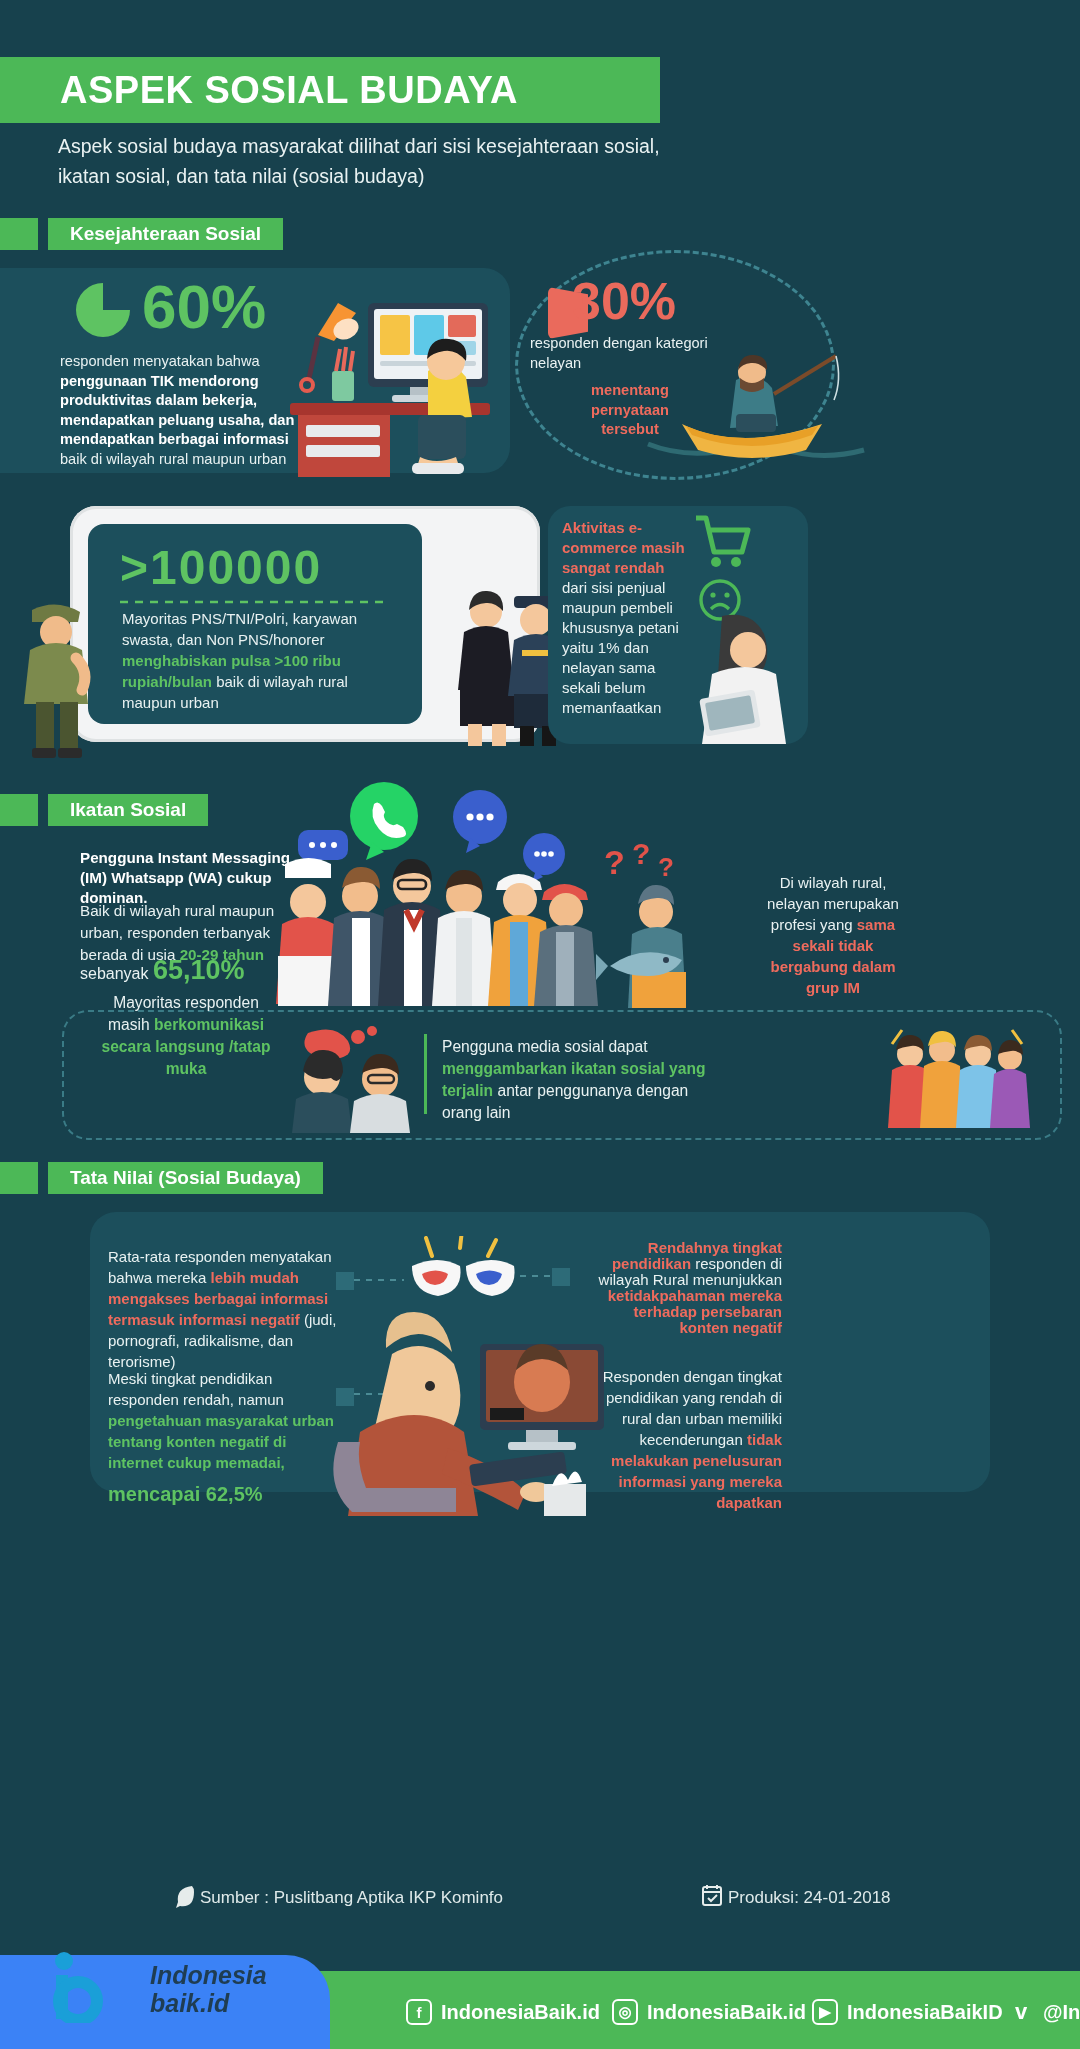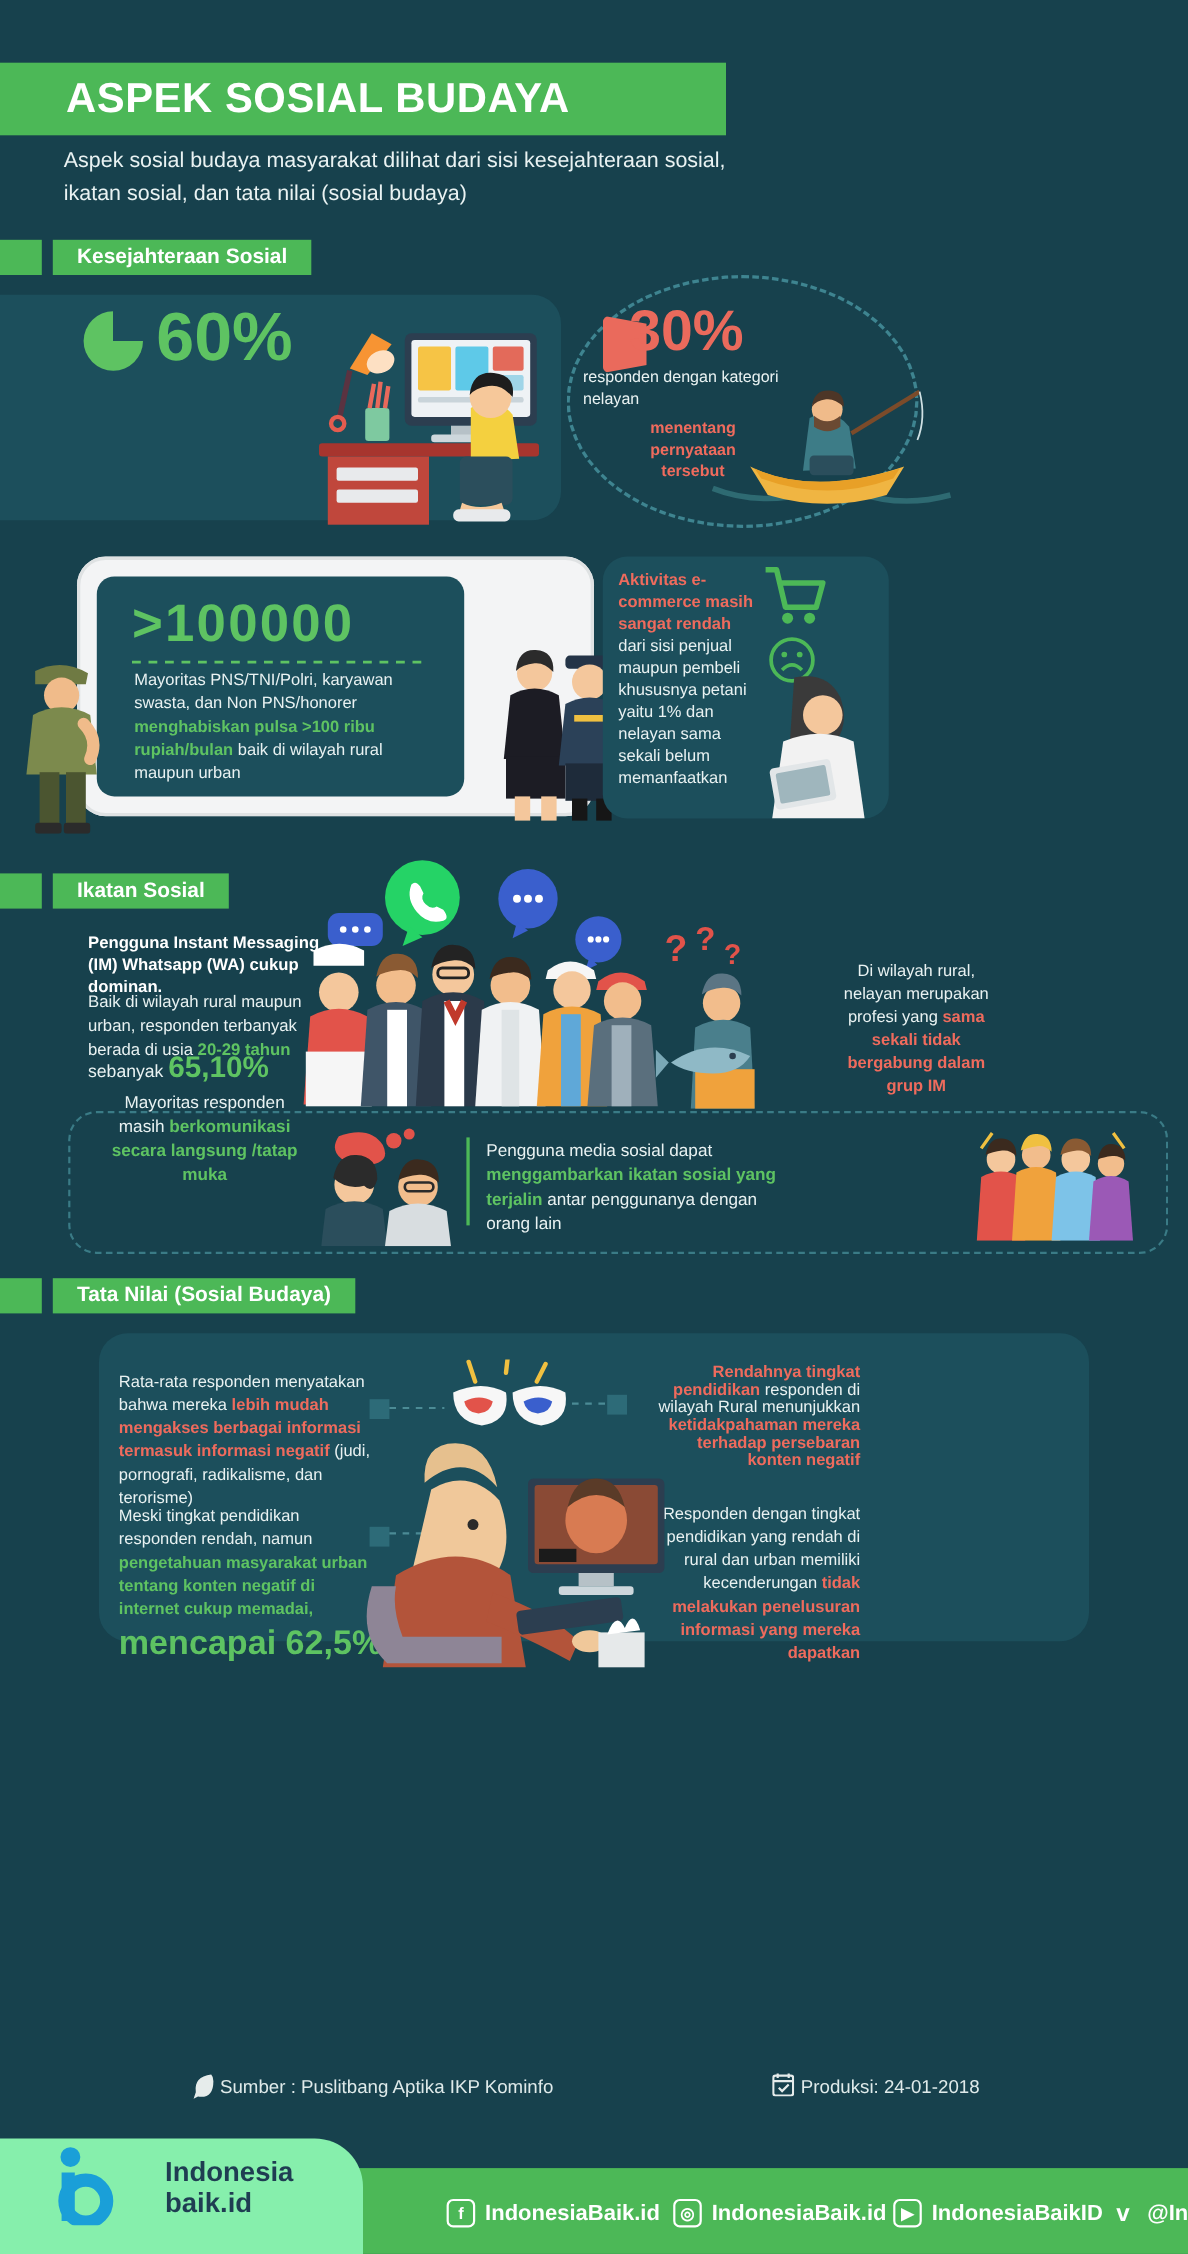--- a/index.html
+++ b/index.html
@@ -63,22 +63,22 @@
 
   
   .dcircle { position:absolute; border:3px dashed #3e8490; border-radius:50%; }
 
   
   .ill { position:absolute; }
 
   
   .footer-bar { position:absolute; left:0; bottom:0; width:1080px; height:78px; background:#4cb857; }
   .logo-plate {
-    position:absolute; left:0; bottom:0; width:330px; height:105px;
-    background:#86efac; border-top-right-radius:44px;
+    position:absolute; left:0; bottom:0; width:330px; height:94px;
+    background:#3b82f6; border-top-right-radius:44px;font-style:italic;
   }
   .logo-txt { position:absolute; left:150px; bottom:32px; color:#1f3d52;
               font-size:25px; font-weight:bold; line-height:28px; }
   .social { position:absolute; bottom:24px; color:#fff; font-size:20px; font-weight:bold;
             display:flex; align-items:center; gap:9px; }
   .sico { width:26px; height:26px; border:2px solid #fff; border-radius:6px;
           display:flex; align-items:center; justify-content:center; font-size:15px; }
   .meta { position:absolute; color:#dfeaea; font-size:17px; display:flex; align-items:flex-start; gap:7px; }
 </style>
 </head>
@@ -93,20 +93,24 @@
   <div class="sec" style="left:0; top:218px;">
     <span class="tick"></span>
     <span class="lbl">Kesejahteraan Sosial</span>
   </div>
 
   <div class="card" style="left:0; top:268px; width:510px; height:205px; border-radius:0 26px 26px 0;"></div>
 
   <div class="pie-g" style="left:76px; top:283px;"></div>
   <div class="t big-green" style="left:142px; top:276px; font-size:62px; line-height:62px;">60%</div>
 
+  <div class="t" style="left:60px; top:352px; width:236px; font-size:14.6px; line-height:19.5px;">
+    <span>responden menyatakan bahwa</span>
+    <span class="w">penggunaan TIK mendorong produktivitas dalam bekerja, mendapatkan peluang usaha, dan mendapatkan berbagai informasi</span><span> baik di wilayah rural maupun urban</span>
+  </div>
 
   <svg class="ill" style="left:260px; top:275px;" width="250" height="205" viewBox="0 0 250 205">
 
     <path d="M58 60 L78 28 L96 38 L74 66 Z" fill="#f79433"></path>
     <ellipse cx="86" cy="54" rx="13" ry="10" fill="#fde0c3" transform="rotate(-25 86 54)"></ellipse>
     <path d="M58 62 L48 108" stroke="#5a3341" stroke-width="5" fill="none"></path>
     <circle cx="47" cy="110" r="6" fill="none" stroke="#e45c4f" stroke-width="4"></circle>
 
     <rect x="108" y="28" width="120" height="84" rx="6" fill="#2c3e50"></rect>
     <rect x="114" y="34" width="108" height="70" rx="3" fill="#eef2f5"></rect>
@@ -376,21 +380,21 @@
 
   <div class="card" style="left:90px; top:1212px; width:900px; height:280px; border-radius:26px;"></div>
 
   <div class="t" style="left:108px; top:1368px; width:230px; font-size:15px; line-height:21px;">
     <span>Meski tingkat pendidikan responden rendah, namun </span><span class="g">pengetahuan masyarakat urban tentang konten negatif di internet cukup memadai,</span>
   </div>
 
   <div class="t" style="left:108px; top:1246px; width:230px; font-size:15px; line-height:21px;">
     <span>Rata-rata responden menyatakan bahwa mereka </span><span class="r">lebih mudah mengakses berbagai informasi termasuk informasi negatif</span><span> (judi, pornografi, radikalisme, dan terorisme)</span>
   </div>
-  <div class="t g" style="left:108px; top:1478px; font-size:31px; line-height:32px;">mencapai 62,5%</div>
+  <div class="t g" style="left:108px; top:1478px; font-size:20px; line-height:32px;">mencapai 62,5%</div>
 
   <div class="t" style="left:590px; top:1240px; width:192px; font-size:15px; line-height:16px; text-align:right;">
     <span class="r">Rendahnya tingkat pendidikan</span><span> responden di wilayah Rural menunjukkan </span><span class="r">ketidakpahaman mereka terhadap persebaran konten negatif</span>
   </div>
 
   <div class="t" style="left:590px; top:1366px; width:192px; font-size:15px; line-height:21px; text-align:right;">
     <span>Responden dengan tingkat pendidikan yang rendah di rural dan urban memiliki kecenderungan </span><span class="r">tidak melakukan penelusuran informasi yang mereka dapatkan</span>
   </div>
 
   <div style="position:absolute; left:336px; top:1272px; width:18px; height:18px; background:#2d6b78;"></div>

